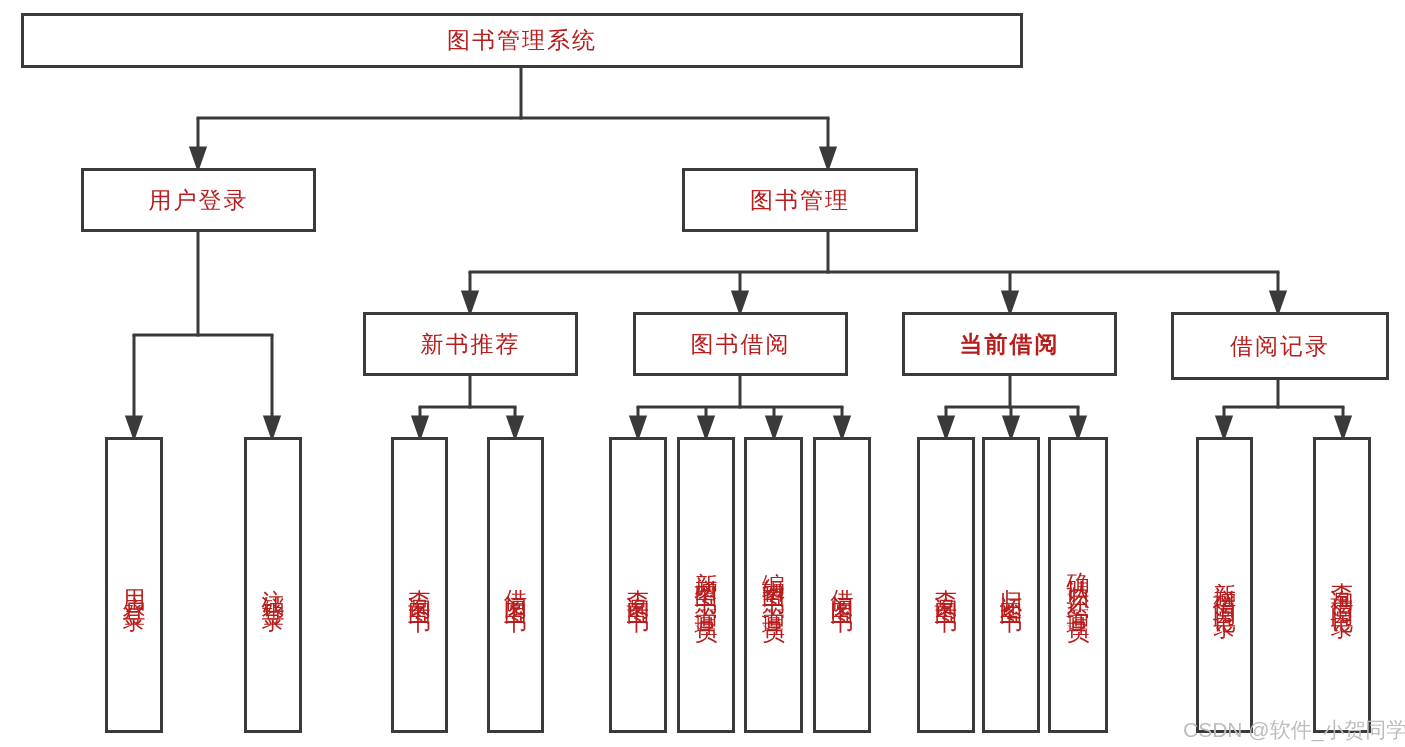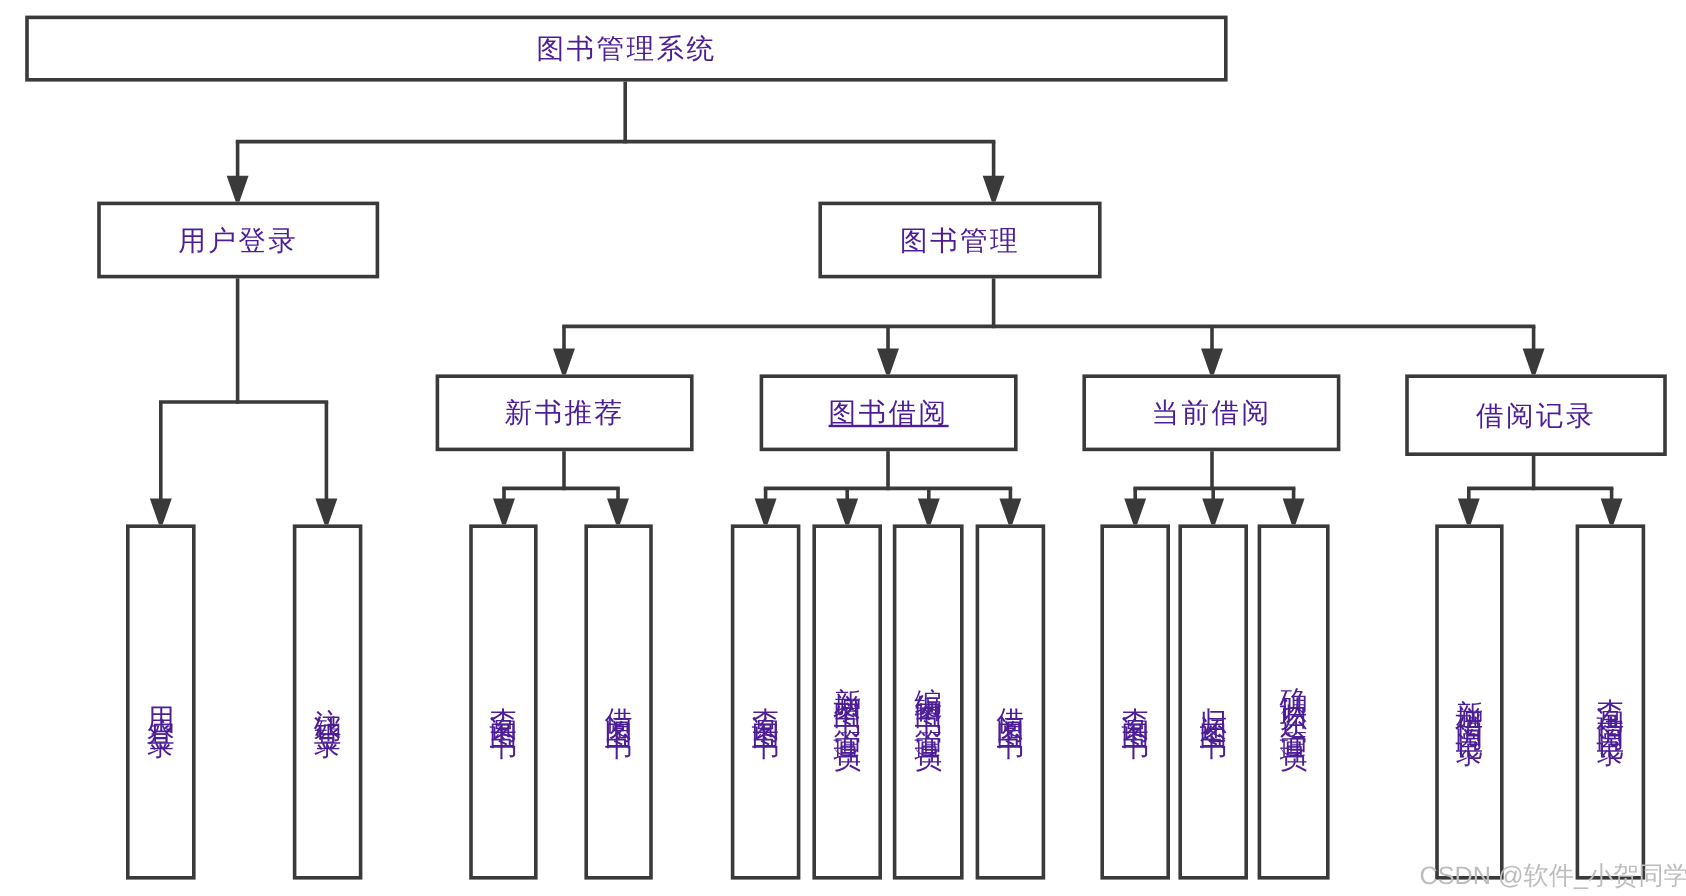--- a/index.html
+++ b/index.html
@@ -23,21 +23,21 @@
     height: 747px;
   }
   .box {
     position: absolute;
     box-sizing: border-box;
     border: 3px solid #3a3a3a;
     background: #ffffff;
     display: flex;
     align-items: center;
     justify-content: center;
-    color: #4c1d95;
+    color: #b91c1c;
   }
   .hbox span {
     font-size: 23px;
     letter-spacing: 2px;
     white-space: nowrap;
   }
   .vbox {
     top: 437px;
     width: 58px;
     height: 296px;
@@ -133,24 +133,24 @@
   <div class="box hbox" style="left:81px; top:168px; width:235px; height:64px;">
     <span>用户登录</span>
   </div>
   <div class="box hbox" style="left:682px; top:168px; width:236px; height:64px;">
     <span>图书管理</span>
   </div>
 
   <div class="box hbox" style="left:363px; top:312px; width:215px; height:64px;align-items:center;">
     <span>新书推荐</span>
   </div>
-  <div class="box hbox" style="left:633px; top:312px; width:215px; height:64px;text-decoration:underline;">
+  <div class="box hbox" style="left:633px; top:312px; width:215px; height:64px;">
     <span>图书借阅</span>
   </div>
-  <div class="box hbox" style="left:902px; top:312px; width:215px; height:64px;">
+  <div class="box hbox" style="left:902px; top:312px; width:215px; height:64px;font-weight:bold;">
     <span>当前借阅</span>
   </div>
   <div class="box hbox" style="left:1171px; top:312px; width:218px; height:68px;">
     <span>借阅记录</span>
   </div>
 
   <div class="box vbox" style="left:105px;">
     <span>用户登录</span>
   </div>
   <div class="box vbox" style="left:244px;">

